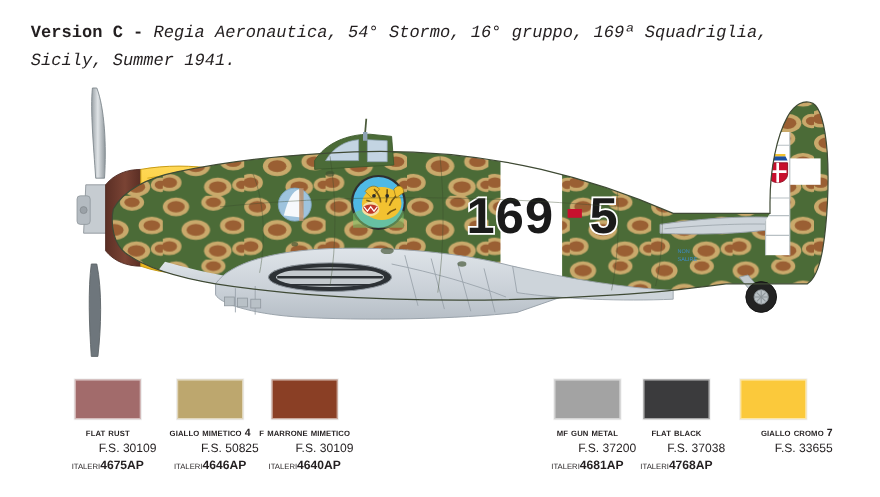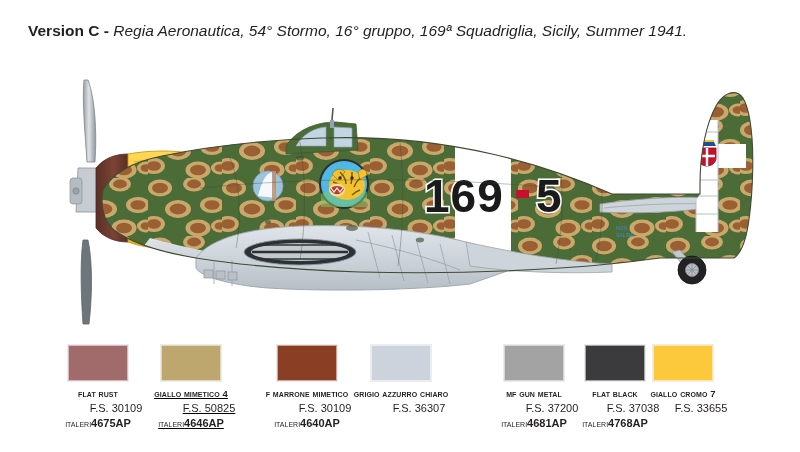--- a/index.html
+++ b/index.html
@@ -8,21 +8,21 @@
     background:#ffffff;
     font-family:"Liberation Sans", sans-serif;
     overflow:hidden;
     position:relative;
   }
   #page{position:relative;width:800px;height:452px;}
 
   
   .caption{
     position:absolute;left:28px;top:18px;width:700px;
-    font-size:15.5px;line-height:25px;color:#231f20;
+    font-size:15.5px;line-height:25px;color:#231f20;font-family:Liberation Mono, monospace;
   }
   .caption .ver{font-weight:bold;font-style:normal;}
   .caption .dash{font-weight:bold;font-style:normal;}
   .caption .body{font-style:italic;}
 
   
   #art{position:absolute;left:0;top:62px;width:648px;height:270px;text-decoration:underline;}
   #art svg{display:block;}
 
   
@@ -348,56 +348,50 @@
 
   <div id="swatches">
 
     <div class="sw" style="left:0px;">
       <div class="chip" id="c0" style="background: rgb(162, 107, 107);"></div>
       <div class="nm">Flat Rust</div>
       <div class="fs">F.S. 30109</div>
       <div class="it"><span class="brand">Italeri</span><span class="code">4675AP</span></div>
     </div>
 
-    <div class="sw" style="left:93px;text-decoration:underline;">
+    <div class="sw" style="left:93px;">
       <div class="chip" id="c1" style="background: rgb(189, 167, 110);"></div>
       <div class="nm">Giallo Mimetico 4</div>
       <div class="fs">F.S. 50825</div>
       <div class="it"><span class="brand">Italeri</span><span class="code">4646AP</span></div>
     </div>
 
-    <div class="sw" style="left:209px;">
+    <div class="sw" style="left:179px;">
       <div class="chip" id="c2" style="background: rgb(138, 63, 37);"></div>
       <div class="nm">F Marrone Mimetico</div>
       <div class="fs">F.S. 30109</div>
       <div class="it"><span class="brand">Italeri</span><span class="code">4640AP</span></div>
     </div>
 
-    <div class="sw" style="left:303px;">
-      <div class="chip" id="c3" style="background: rgb(204, 211, 220);"></div>
-      <div class="nm">Grigio Azzurro Chiaro</div>
-      <div class="fs">F.S. 36307</div>
-      <div class="it"><span class="brand"></span><span class="code"></span></div>
-    </div>
 
     <div class="sw" style="left:436px;">
       <div class="chip" id="c4" style="background: rgb(163, 163, 163);"></div>
       <div class="nm">MF Gun Metal</div>
       <div class="fs">F.S. 37200</div>
       <div class="it"><span class="brand">Italeri</span><span class="code">4681AP</span></div>
     </div>
 
     <div class="sw" style="left:517px;">
       <div class="chip" id="c5" style="background: rgb(59, 59, 61);"></div>
       <div class="nm">Flat Black</div>
       <div class="fs">F.S. 37038</div>
       <div class="it"><span class="brand">Italeri</span><span class="code">4768AP</span></div>
     </div>
 
-    <div class="sw" style="left:585px;">
+    <div class="sw" style="left:605px;text-align:right;">
       <div class="chip" id="c6" style="background: rgb(251, 201, 59);"></div>
       <div class="nm">Giallo Cromo 7</div>
       <div class="fs">F.S. 33655</div>
       <div class="it"><span class="brand"></span><span class="code"></span></div>
     </div>
 
 
   </div>
 </div>
 

